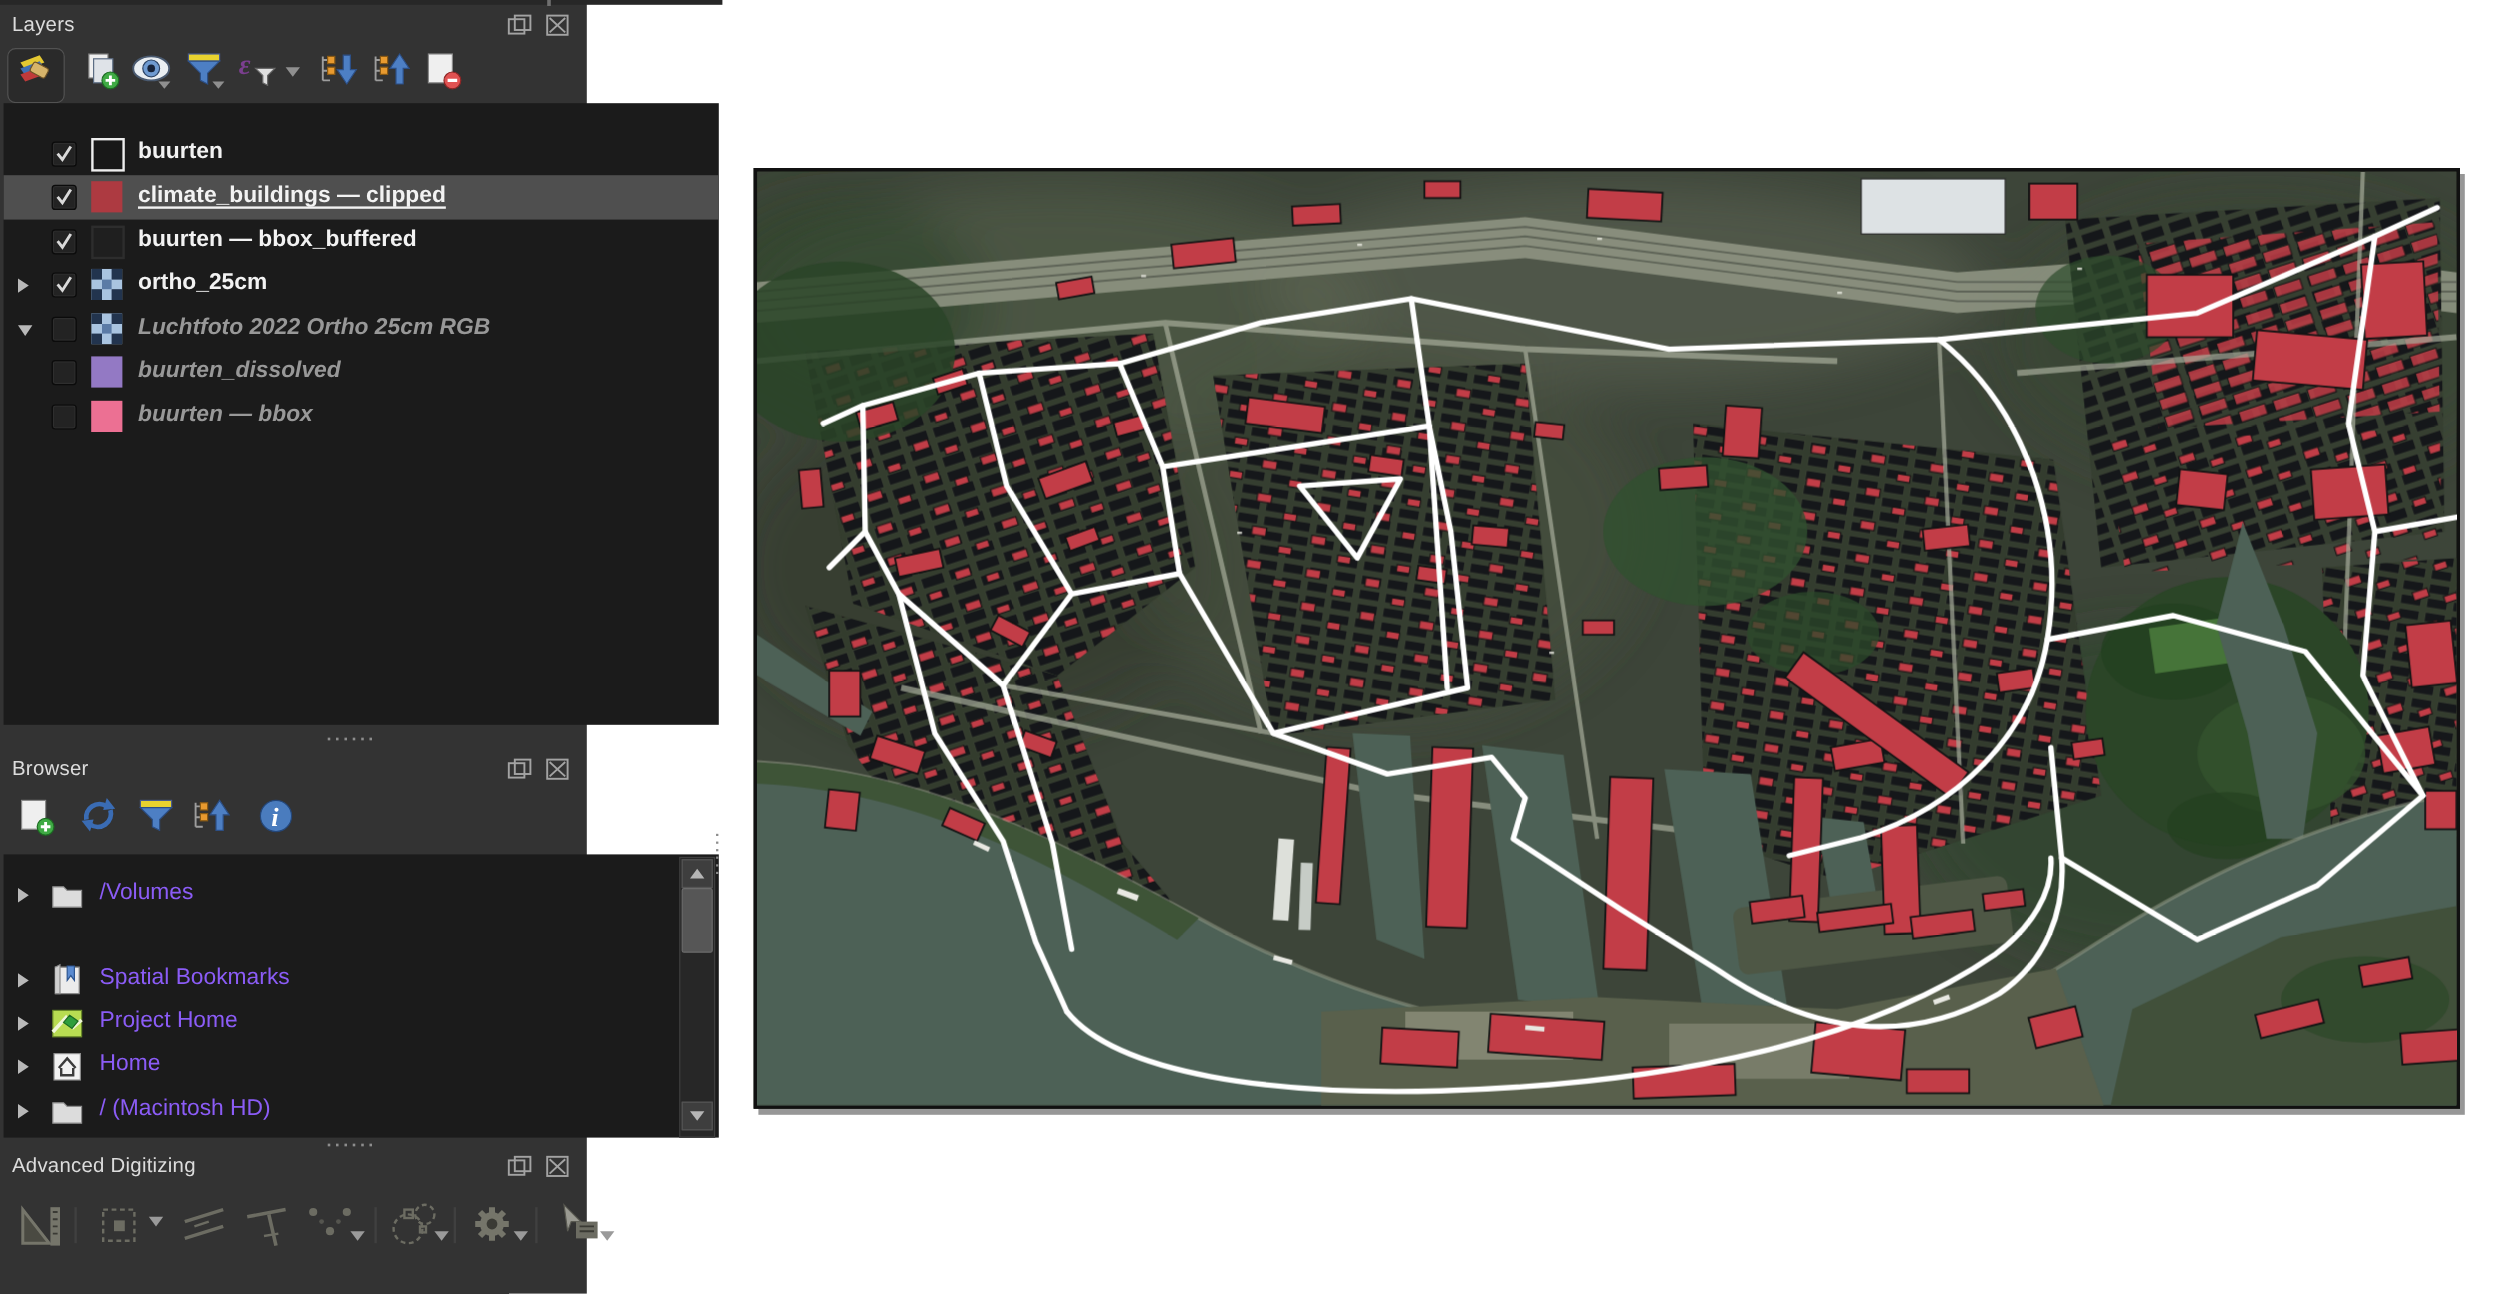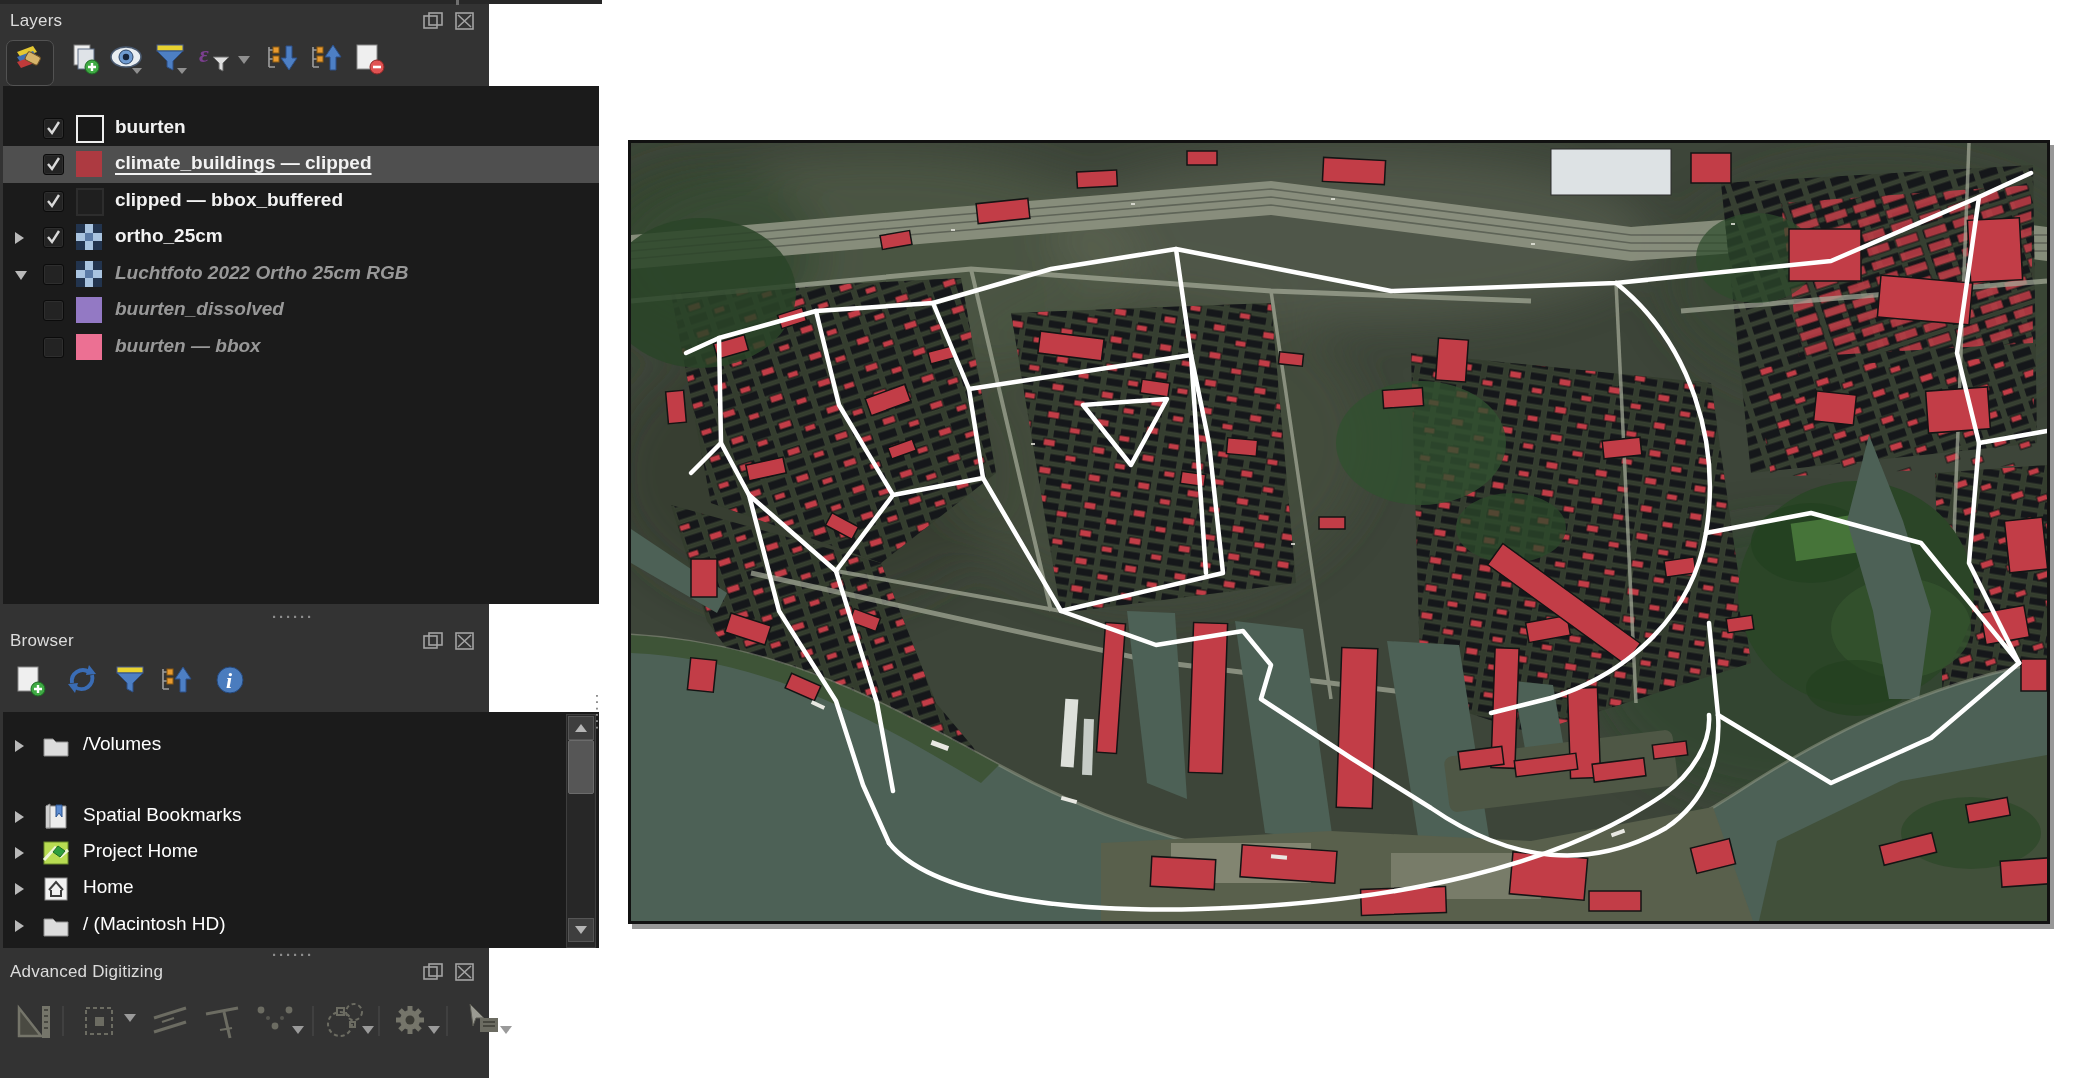--- a/index.html
+++ b/index.html
@@ -25,21 +25,21 @@
   .sw{position:absolute;left:73px;top:5px;width:26px;height:26px;}
   .sw.outline-white{background:#181818;border:2px solid #eeeeee;width:24px;height:24px;}
   .sw.outline-dark{background:#1f1f1f;border:2px solid #2d2d2d;width:24px;height:24px;}
   .llabel{position:absolute;left:112px;top:6px;font-size:19px;font-weight:bold;color:#f2f2f2;white-space:nowrap;}
   .lrow.dim .llabel{color:#989898;font-style:italic;}
   .lrow.selected .llabel{text-decoration:underline;text-decoration-thickness:2px;text-underline-offset:4px;}
   
   .brow{position:absolute;left:0;width:560px;height:36px;}
   .brow .expander{top:12px;}
   .bicon{position:absolute;left:38px;top:3px;width:30px;height:30px;}
-  .blabel{position:absolute;left:80px;top:5px;font-size:19px;color:#ffffff;white-space:nowrap;}
+  .blabel{position:absolute;left:80px;top:5px;font-size:19px;color:#8b5cf6;white-space:nowrap;}
   
   .tb{position:absolute;width:36px;height:36px;}
   .tbox{position:absolute;left:6px;top:-4px;width:46px;height:44px;background:#2a2a2a;
         border:1px solid #525252;border-radius:7px;}
   .sep{position:absolute;width:2px;height:30px;background:#404040;}
   .dd{position:absolute;width:0;height:0;border-top:8px solid #8f8f8f;border-left:6px solid transparent;border-right:6px solid transparent;}
   .dd.small{border-top-width:6px;border-left-width:5px;border-right-width:5px;}
   
   .hdots{position:absolute;color:#8d8d8d;font-size:15px;font-weight:bold;letter-spacing:2px;line-height:6px;}
   .vdots{position:absolute;color:#8d8d8d;font-size:13px;font-weight:bold;letter-spacing:2px;transform:rotate(90deg);transform-origin:left top;line-height:5px;}
@@ -182,21 +182,21 @@
       <div class="llabel">climate_buildings — clipped</div>
     </div>
 
     <div class="lrow" style="top:97px">
       <div class="chk">
           <svg width="18" height="18">
             <path d="M3,9 L7,14 L14,3" stroke="#d9d9d9" stroke-width="2.4" fill="none"></path>
           </svg>
         </div>
       <div class="sw outline-dark"></div>
-      <div class="llabel">clipped — bbox_buffered</div>
+      <div class="llabel">buurten — bbox_buffered</div>
     </div>
 
     <div class="lrow" style="top:133px">
       <div class="expander">
           <div class="tri-r"></div>
         </div>
       <div class="chk">
           <svg width="18" height="18">
             <path d="M3,9 L7,14 L14,3" stroke="#d9d9d9" stroke-width="2.4" fill="none"></path>
           </svg>

